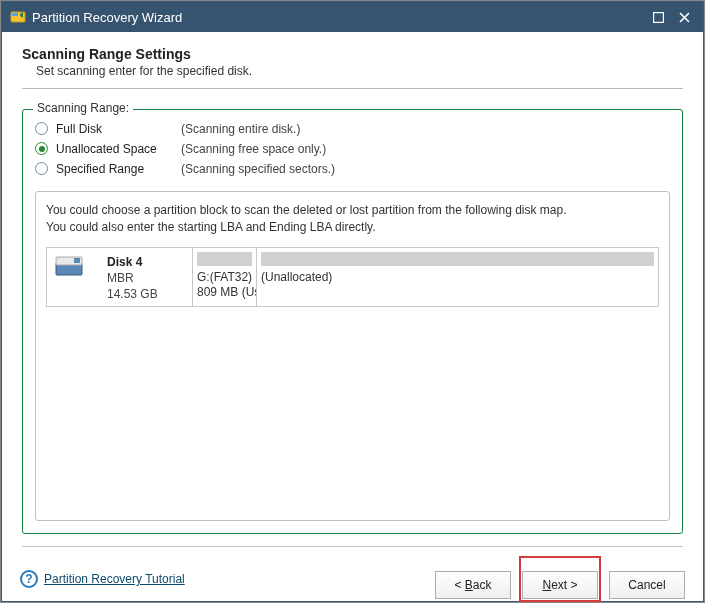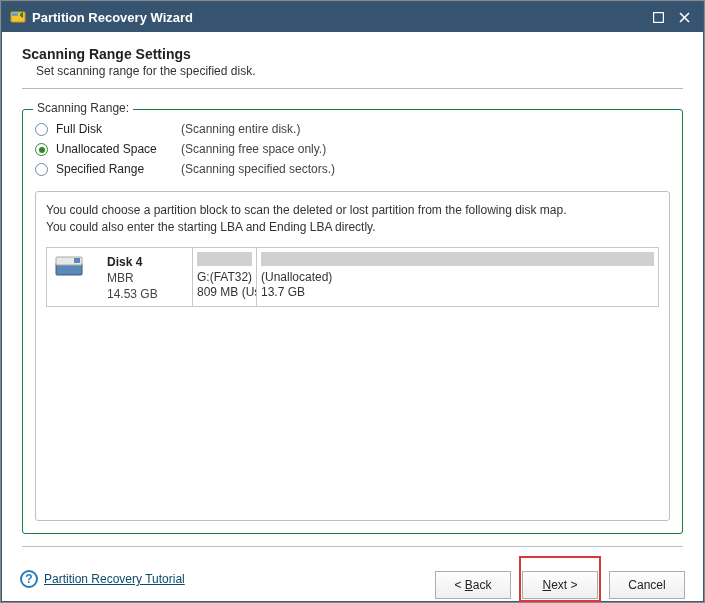--- a/index.html
+++ b/index.html
@@ -20,21 +20,20 @@
       display: flex;
       flex-direction: column;
     }
     .titlebar {
       background: #36536f;
       height: 30px;
       display: flex;
       align-items: center;
       padding: 0 8px;
       color: #fff;
-      font-weight: bold;
     }
     .titlebar-icon {
       width: 16px; height: 16px;
       margin-right: 6px;
     }
     .titlebar-title { font-size: 13px; flex: 1; }
     .titlebar-buttons { display: flex; gap: 12px; margin-right: 4px; }
     .titlebar-btn { width: 14px; height: 14px; cursor: pointer; display: flex; align-items: center; justify-content: center; }
     .content {
       flex: 1;
@@ -58,21 +57,21 @@
       position: absolute;
       top: -9px;
       left: 10px;
       background: #fff;
       padding: 0 4px;
       font-size: 12px;
       color: #333;
     }
     .radio-row {
       display: flex;
-      align-items: flex-end;
+      align-items: flex-start;
       margin: 3px 0;
       cursor: pointer;
     }
     .radio {
       width: 13px; height: 13px;
       border: 1px solid #6a8aa8;
       border-radius: 50%;
       margin-right: 8px;
       display: inline-flex;
       align-items: center;
@@ -193,21 +192,21 @@
       <span class="titlebar-btn">
         <svg width="11" height="11">
             <path d="M1 1 L10 10 M10 1 L1 10" stroke="#fff" stroke-width="1.6"></path>
           </svg>
       </span>
     </div>
   </div>
 
   <div class="content">
     <div class="heading">Scanning Range Settings</div>
-    <div class="subheading">Set scanning range for the specified disk.</div>
+    <div class="subheading">Set scanning enter for the specified disk.</div>
     <hr class="hr">
 
     <div class="fieldset">
       <span class="legend">Scanning Range:</span>
 
       <div class="radio-row">
         <span class="radio"></span>
         <span class="radio-label">Full Disk</span>
         <span class="radio-desc">(Scanning entire disk.)</span>
       </div>
@@ -244,21 +243,20 @@
             </div>
           </div>
           <div class="part-block" style="width:64px">
             <div class="part-bar"></div>
             <div class="part-label">G:(FAT32)</div>
             <div class="part-label">809 MB (Used</div>
           </div>
           <div class="part-block" style="flex:1">
             <div class="part-bar"></div>
             <div class="part-label">(Unallocated)</div>
-            <div class="part-label">13.7 GB</div>
           </div>
         </div>
       </div>
     </div>
 
     <hr class="footer-sep">
   </div>
 
   <div class="footer">
     <div class="help">

